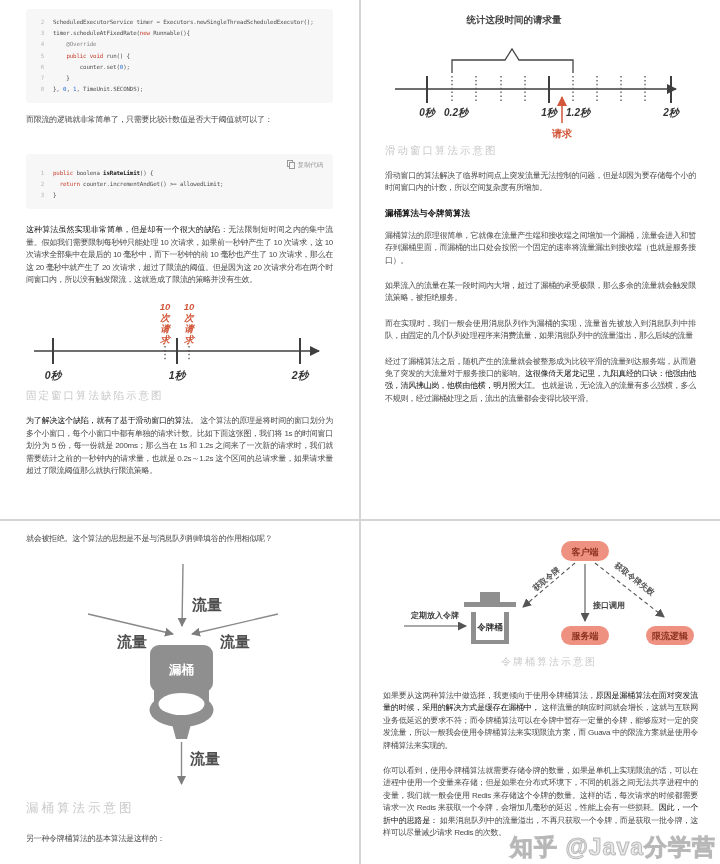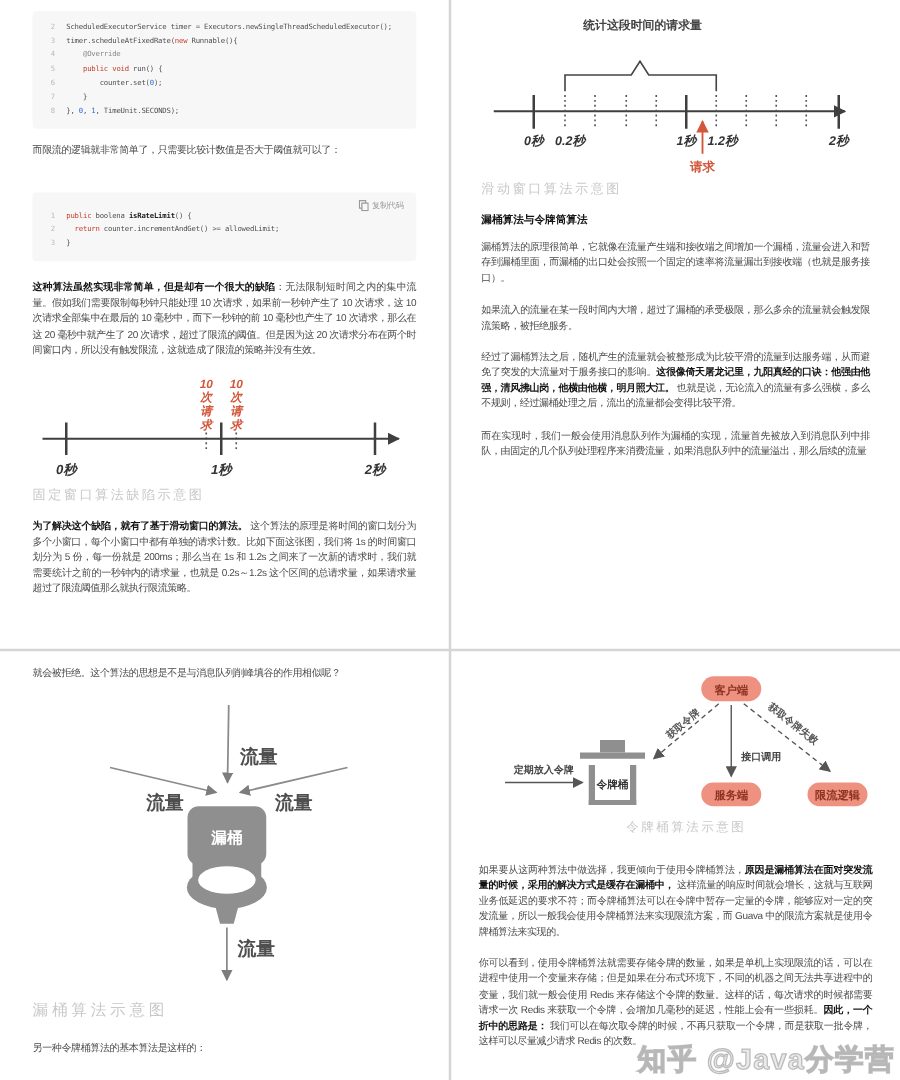--- a/index.html
+++ b/index.html
@@ -4,21 +4,21 @@
 <style>
   * { margin:0; padding:0; box-sizing:border-box; }
   html,body { width:720px; height:864px; background:#fff; font-family:"Liberation Sans","DejaVu Sans",sans-serif; }
   .canvas { width:720px; height:864px; display:grid; grid-template-columns:359px 359px; grid-template-rows:519px 343px; gap:2px; background:#d5d5d5; }
   .page { background:#fff; overflow:hidden; position:relative; }
   .p1 { padding:9px 26px 0 26px; }
   .p2 { padding:10px 24px 0 24px; }
   .p3 { padding:12px 26px 0 26px; }
   .p4 { padding:0 22px; }
   .para { font-size:8px; letter-spacing:-0.3px; line-height:12.4px; color:#4b4b4b; text-align:justify; margin-bottom:13px; }
-  .para .b { font-weight:bold; color:#141414; }
+  .para .b { font-weight:normal; color:#141414; }
   .h2 { font-size:8.5px; font-weight:bold; color:#141414; margin:2px 0 10px 0; }
   .codeblock { background:#f7f7f7; border-radius:3px; padding:8px 10px; margin-bottom:11px;
                font-family:"DejaVu Sans Mono","Liberation Mono",monospace; font-size:5.8px; letter-spacing:-0.15px;
                line-height:11.2px; color:#4f4f4f; position:relative; }
   .cb2 { margin-bottom:15px; padding-top:14px; }
   .cl { white-space:pre; display:flex; }
   .cl .ln { width:8px; text-align:right; color:#b8b8b8; margin-right:9px; flex:none; }
   .kw { color:#c6402e; }
   .nm { color:#2a6fd1; }
   .an { color:#8a8a8a; }
@@ -140,25 +140,26 @@
         <text x="67" y="106">0.2秒</text>
         <text x="160" y="106">1秒</text>
         <text x="189" y="106">1.2秒</text>
         <text x="282" y="106">2秒</text>
       </g>
       <line x1="173" y1="113" x2="173" y2="87" stroke="#d2573b" stroke-width="1.5" marker-end="url(#ah2r)"></line>
       <text x="173" y="127" text-anchor="middle" font-size="10" font-weight="bold" fill="#d2573b">请求</text>
     </svg>
     <div class="caption">滑动窗口算法示意图</div>
 
+    <p class="para">滑动窗口的算法解决了临界时间点上突发流量无法控制的问题，但是却因为要存储每个小的时间窗口内的计数，所以空间复杂度有所增加。</p>
     <div class="h2">漏桶算法与令牌筒算法</div>
     <p class="para">漏桶算法的原理很简单，它就像在流量产生端和接收端之间增加一个漏桶，流量会进入和暂存到漏桶里面，而漏桶的出口处会按照一个固定的速率将流量漏出到接收端（也就是服务接口）。</p>
     <p class="para">如果流入的流量在某一段时间内大增，超过了漏桶的承受极限，那么多余的流量就会触发限流策略，被拒绝服务。</p>
+    <p class="para">而在实现时，我们一般会使用消息队列作为漏桶的实现，流量首先被放入到消息队列中排队，由固定的几个队列处理程序来消费流量，如果消息队列中的流量溢出，那么后续的流量</p>
     <p class="para"><span>经过了漏桶算法之后，随机产生的流量就会被整形成为比较平滑的流量到达服务端，从而避免了突发的大流量对于服务接口的影响。</span><span class="b">这很像倚天屠龙记里，九阳真经的口诀：他强由他强，清风拂山岗，他横由他横，明月照大江。</span><span> 也就是说，无论流入的流量有多么强横，多么不规则，经过漏桶处理之后，流出的流量都会变得比较平滑。</span></p>
-    <p class="para">而在实现时，我们一般会使用消息队列作为漏桶的实现，流量首先被放入到消息队列中排队，由固定的几个队列处理程序来消费流量，如果消息队列中的流量溢出，那么后续的流量</p>
   </div>
 
   <div class="page p3">
     <p class="para pm1">就会被拒绝。这个算法的思想是不是与消息队列削峰填谷的作用相似呢？</p>
 
     <svg class="d3" width="260" height="240" viewBox="0 0 260 240">
       <defs>
         <marker id="ah3" markerUnits="userSpaceOnUse" markerWidth="9" markerHeight="9" refX="8" refY="4.5" orient="auto">
           <path d="M0,0 L9,4.5 L0,9 z" fill="#7d7d7d"></path>
         </marker>
@@ -222,18 +223,18 @@
       </g>
       <text x="129" y="102" text-anchor="middle" font-size="8.5" font-weight="bold" fill="#333">令牌桶</text>
 
       <line x1="43" y1="98" x2="105" y2="98" stroke="#555" stroke-width="1.1" marker-end="url(#ah4)"></line>
       <text x="74" y="90" text-anchor="middle" font-size="8" font-weight="bold" fill="#444">定期放入令牌</text>
 
       <text x="188" y="137" text-anchor="middle" font-size="10" fill="#c9c9c9" style="letter-spacing:2px">令牌桶算法示意图</text>
     </svg>
 
     <p class="para" style="margin-top:12px"><span>如果要从这两种算法中做选择，我更倾向于使用令牌桶算法，</span><span class="b">原因是漏桶算法在面对突发流量的时候，采用的解决方式是缓存在漏桶中，</span><span> 这样流量的响应时间就会增长，这就与互联网业务低延迟的要求不符；而令牌桶算法可以在令牌中暂存一定量的令牌，能够应对一定的突发流量，所以一般我会使用令牌桶算法来实现限流方案，而 Guava 中的限流方案就是使用令牌桶算法来实现的。</span></p>
-    <p class="para"><span>你可以看到，使用令牌桶算法就需要存储令牌的数量，如果是单机上实现限流的话，可以在进程中使用一个变量来存储；但是如果在分布式环境下，不同的机器之间无法共享进程中的变量，我们就一般会使用 Redis 来存储这个令牌的数量。这样的话，每次请求的时候都需要请求一次 Redis 来获取一个令牌，会增加几毫秒的延迟，性能上会有一些损耗。</span><span class="b">因此，一个折中的思路是：</span><span> 我们可以在每次取令牌的时候，不再只获取一个令牌，而是获取一批令牌，这样可以尽量减少请求 Redis 的次数。</span></p>
+    <p class="para"><span>你可以看到，使用令牌桶算法就需要存储令牌的数量，如果是单机上实现限流的话，可以在进程中使用一个变量来存储；但是如果在分布式环境下，不同的机器之间无法共享进程中的变量，我们就一般会使用 Redis 来存储这个令牌的数量。这样的话，每次请求的时候都需要请求一次 Redis 来获取一个令牌，会增加几毫秒的延迟，性能上会有一些损耗。</span><span class="b">因此，一个折中的思路是：</span><span> 如果消息队列中的流量溢出，不再只获取一个令牌，而是获取一批令牌，这样可以尽量减少请求 Redis 的次数。</span></p>
 
     <div class="watermark">知乎 @Java分学营</div>
   </div>
 
 </div>
 
 </body></html>

